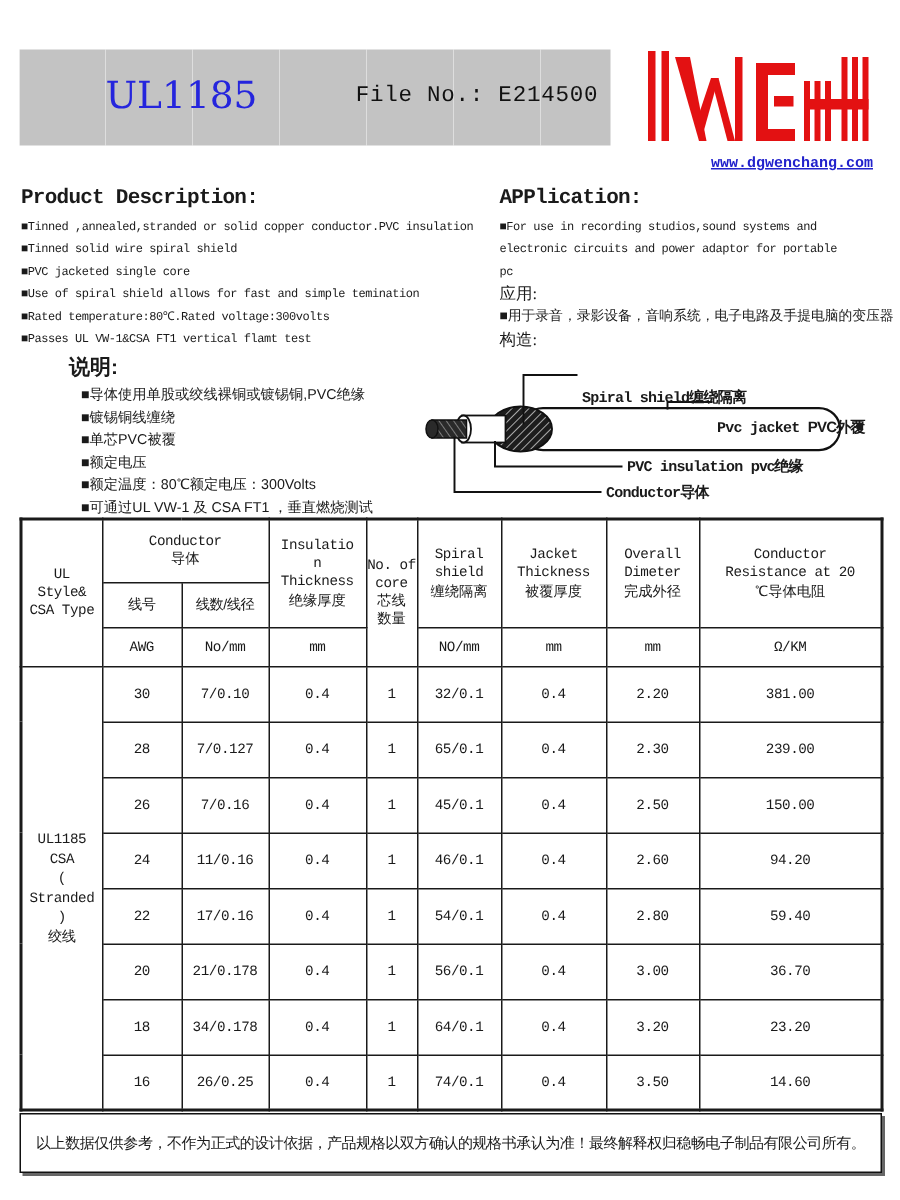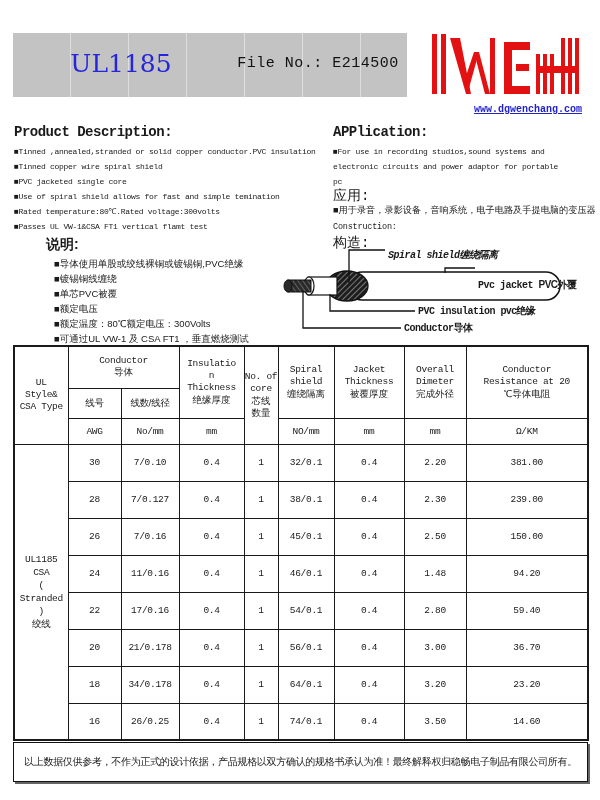--- a/index.html
+++ b/index.html
@@ -20,21 +20,21 @@
   .logo-url { position:absolute; left:432px; top:104px; width:150px; text-align:right;
               font-size:10px; font-weight:bold; color:#2222cc; text-decoration:underline; }
 
   
   .h-en { font-size:14px; font-weight:bold; letter-spacing:-.5px; }
   .h-cn { font-size:14px; font-weight:bold; font-family:sans-serif;margin-left:32px; }
   .col-left  { position:absolute; left:14px;  top:124px; width:318px; }
   .col-right { position:absolute; left:333px; top:124px; width:256px; }
   .b-en { font-size:8px; letter-spacing:-.3px; line-height:15px; white-space:nowrap; }
   .b-cn { font-size:9.5px; font-family:sans-serif; line-height:15px; white-space:nowrap;margin-left:40px; }
-  .cn-label { font-size:14px; font-family:Liberation Mono, monospace; line-height:14px; }
+  .cn-label { font-size:11px; font-family:Liberation Serif, serif; line-height:14px; }
   .en-label { font-size:8.5px; letter-spacing:-.2px; line-height:14px; }
   .cnwide { font-size:9.2px; font-family:Liberation Mono, monospace; line-height:15px; white-space:nowrap; }
   .mt2{margin-top:2px}.mt4{margin-top:4px}
 
   
   .diagram { position:absolute; left:275px; top:242px; width:315px; height:100px; }
   .diagram svg { position:absolute; left:0; top:0; }
   .dlabel { position:absolute; font-size:10px; font-weight:bold; letter-spacing:-.5px; white-space:nowrap;
             font-family:"Liberation Mono",monospace; }
   .dlabel .cjk{ font-family:sans-serif; font-weight:bold; }
@@ -91,42 +91,41 @@
         <rect x="145" y="8" width="4" height="56" stroke="none"></rect>
         <rect x="106" y="36" width="43" height="7" stroke="none"></rect>
       </g>
     </svg>
   </div>
   <a class="logo-url">www.dgwenchang.com</a>
 
   <div class="col-left">
     <div class="h-en">Product Description:</div>
     <div class="b-en mt4">■Tinned ,annealed,stranded or solid copper conductor.PVC insulation</div>
-    <div class="b-en">■Tinned copper wire spiral shield</div>
+    <div class="b-en">■Tinned solid wire spiral shield</div>
     <div class="b-en">■PVC jacketed single core</div>
     <div class="b-en">■Use of spiral shield allows for fast and simple temination</div>
     <div class="b-en">■Rated temperature:80℃.Rated voltage:300volts</div>
     <div class="b-en">■Passes UL VW-1&amp;CSA FT1 vertical flamt test</div>
     <div class="h-cn mt2">说明:</div>
     <div class="b-cn mt2">■导体使用单股或绞线裸铜或镀锡铜,PVC绝缘</div>
     <div class="b-cn">■镀锡铜线缠绕</div>
     <div class="b-cn">■单芯PVC被覆</div>
     <div class="b-cn">■额定电压</div>
     <div class="b-cn">■额定温度：80℃额定电压：300Volts</div>
     <div class="b-cn">■可通过UL VW-1 及 CSA FT1 ，垂直燃烧测试</div>
   </div>
 
   <div class="col-right">
     <div class="h-en">APPlication:</div>
     <div class="b-en mt4">■For use in recording studios,sound systems and</div>
     <div class="b-en">electronic circuits and power adaptor for portable</div>
     <div class="b-en">pc</div>
     <div class="cn-label">应用:</div>
     <div class="cnwide">■用于录音，录影设备，音响系统，电子电路及手提电脑的变压器</div>
-    <div class="en-label mt2">Construction:</div>
     <div class="cn-label mt2">构造:</div>
   </div>
 
   <div class="diagram">
     <svg width="315" height="100" viewBox="0 0 315 100">
       <defs>
         <pattern id="hatch" width="4" height="4" patternTransform="rotate(45)" patternUnits="userSpaceOnUse">
           <rect width="4" height="4" fill="#1d1d1d"></rect>
           <line x1="0" y1="0" x2="0" y2="4" stroke="#bbb" stroke-width="1.2"></line>
         </pattern>
@@ -144,21 +143,21 @@
       <ellipse cx="34" cy="44" rx="5" ry="9" fill="#fff" stroke="#111" stroke-width="1.2"></ellipse>
 
       <rect x="13" y="38" width="23" height="12" fill="url(#strand)" stroke="#111" stroke-width="1"></rect>
       <ellipse cx="13" cy="44" rx="4" ry="6" fill="#2a2a2a" stroke="#111" stroke-width="1"></ellipse>
 
       <polyline points="110,8 74,8 74,41" fill="none" stroke="#111" stroke-width="1.3"></polyline>
       <polyline points="200,26 170,26 170,31" fill="none" stroke="#111" stroke-width="1.3"></polyline>
       <polyline points="140,69 55,69 55,52" fill="none" stroke="#111" stroke-width="1.3"></polyline>
       <polyline points="126,86 28,86 28,49" fill="none" stroke="#111" stroke-width="1.3"></polyline>
     </svg>
-    <span class="dlabel" style="left:113px; top:6px;font-style:italic;"><span>Spiral shield</span><span class="cjk">缠绕隔离</span></span>
+    <span class="dlabel" style="left:113px; top:16px;"><span>Spiral shield</span><span class="cjk">缠绕隔离</span></span>
     <span class="dlabel" style="left:203px; top:36px;"><span>Pvc jacket </span><span class="cjk">PVC外覆</span></span>
     <span class="dlabel" style="left:143px; top:62px;"><span>PVC insulation  </span><span class="cjk">pvc绝缘</span></span>
     <span class="dlabel" style="left:129px; top:79px;"><span>Conductor</span><span class="cjk">导体</span></span>
   </div>
 
   <table class="spec">
     <colgroup>
       <col style="width:54px">
         <col style="width:53px">
         <col style="width:58px">
@@ -240,21 +239,21 @@
           <td class="datacell">32/0.1</td>
           <td class="datacell">0.4</td>
           <td class="datacell">2.20</td>
           <td class="datacell">381.00</td>
         </tr>
         <tr style="height: 37px;">
           <td class="datacell">28</td>
           <td class="datacell">7/0.127</td>
           <td class="datacell">0.4</td>
           <td class="datacell">1</td>
-          <td class="datacell">38/0.1</td>
+          <td class="datacell">65/0.1</td>
           <td class="datacell">0.4</td>
           <td class="datacell">2.30</td>
           <td class="datacell">239.00</td>
         </tr>
         <tr style="height: 37px;">
           <td class="datacell">26</td>
           <td class="datacell">7/0.16</td>
           <td class="datacell">0.4</td>
           <td class="datacell">1</td>
           <td class="datacell">45/0.1</td>
@@ -262,21 +261,21 @@
           <td class="datacell">2.50</td>
           <td class="datacell">150.00</td>
         </tr>
         <tr style="height: 37px;">
           <td class="datacell">24</td>
           <td class="datacell">11/0.16</td>
           <td class="datacell">0.4</td>
           <td class="datacell">1</td>
           <td class="datacell">46/0.1</td>
           <td class="datacell">0.4</td>
-          <td class="datacell">1.48</td>
+          <td class="datacell">2.60</td>
           <td class="datacell">94.20</td>
         </tr>
         <tr style="height: 37px;">
           <td class="datacell">22</td>
           <td class="datacell">17/0.16</td>
           <td class="datacell">0.4</td>
           <td class="datacell">1</td>
           <td class="datacell">54/0.1</td>
           <td class="datacell">0.4</td>
           <td class="datacell">2.80</td>

